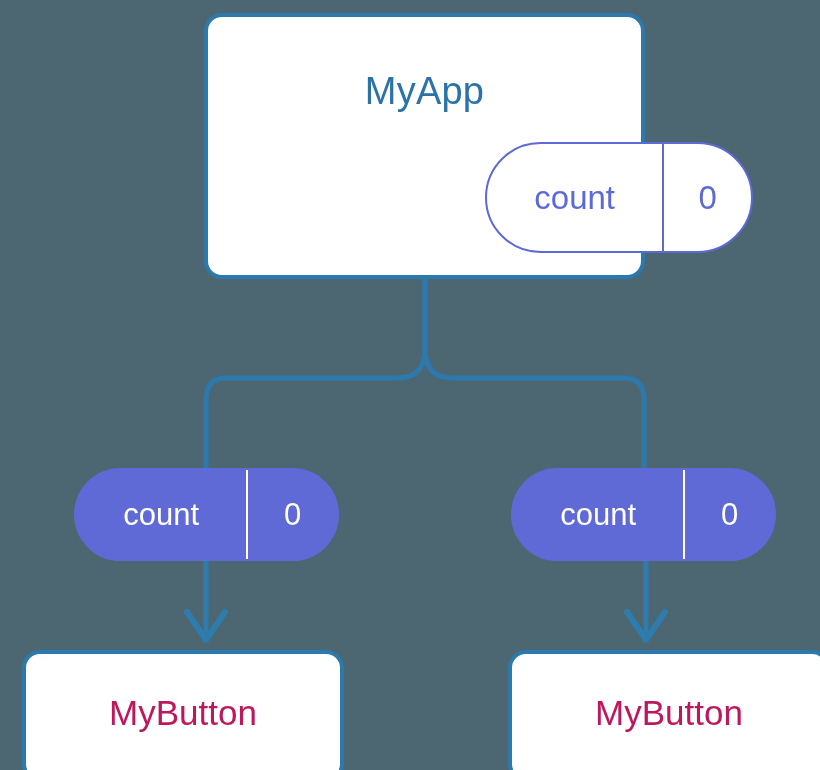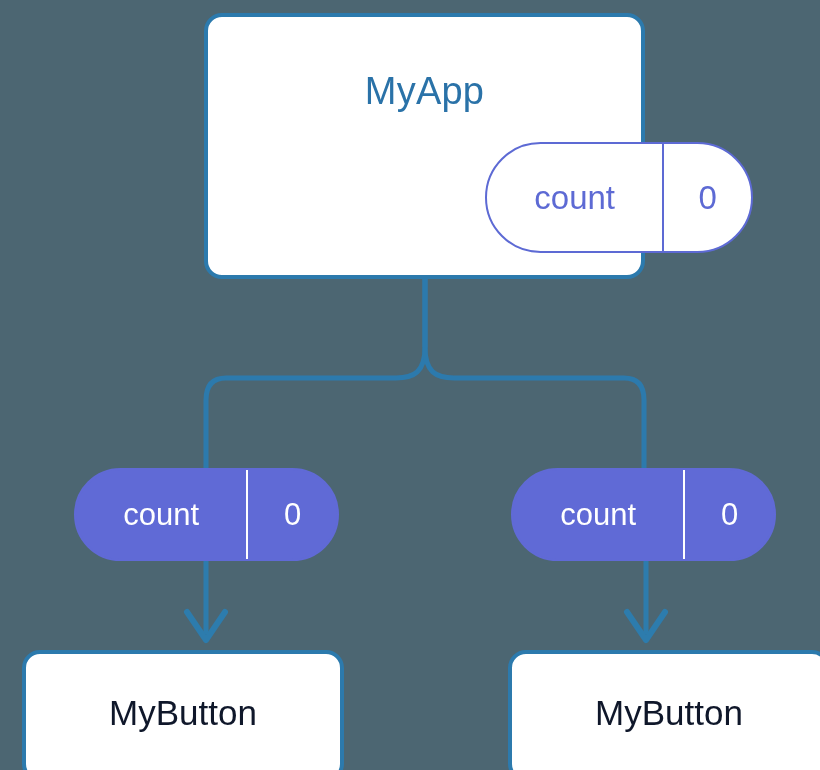--- a/index.html
+++ b/index.html
@@ -152,21 +152,21 @@
     position: absolute;
     background: #ffffff;
     border: 4px solid #2c7aad;
     border-radius: 18px;
     box-sizing: border-box;
     display: flex;
     align-items: center;
     justify-content: center;
   }
   .child-card .child-title {
-    color: #0f172a;
+    color: #be185d;
     font-size: 35px;
     line-height: 40px;
     white-space: nowrap;
     margin-top: -6px;
   }
   #mybutton-card-left {
     left: 8px;
     top: 650px;
     width: 322px;
     height: 132px;

